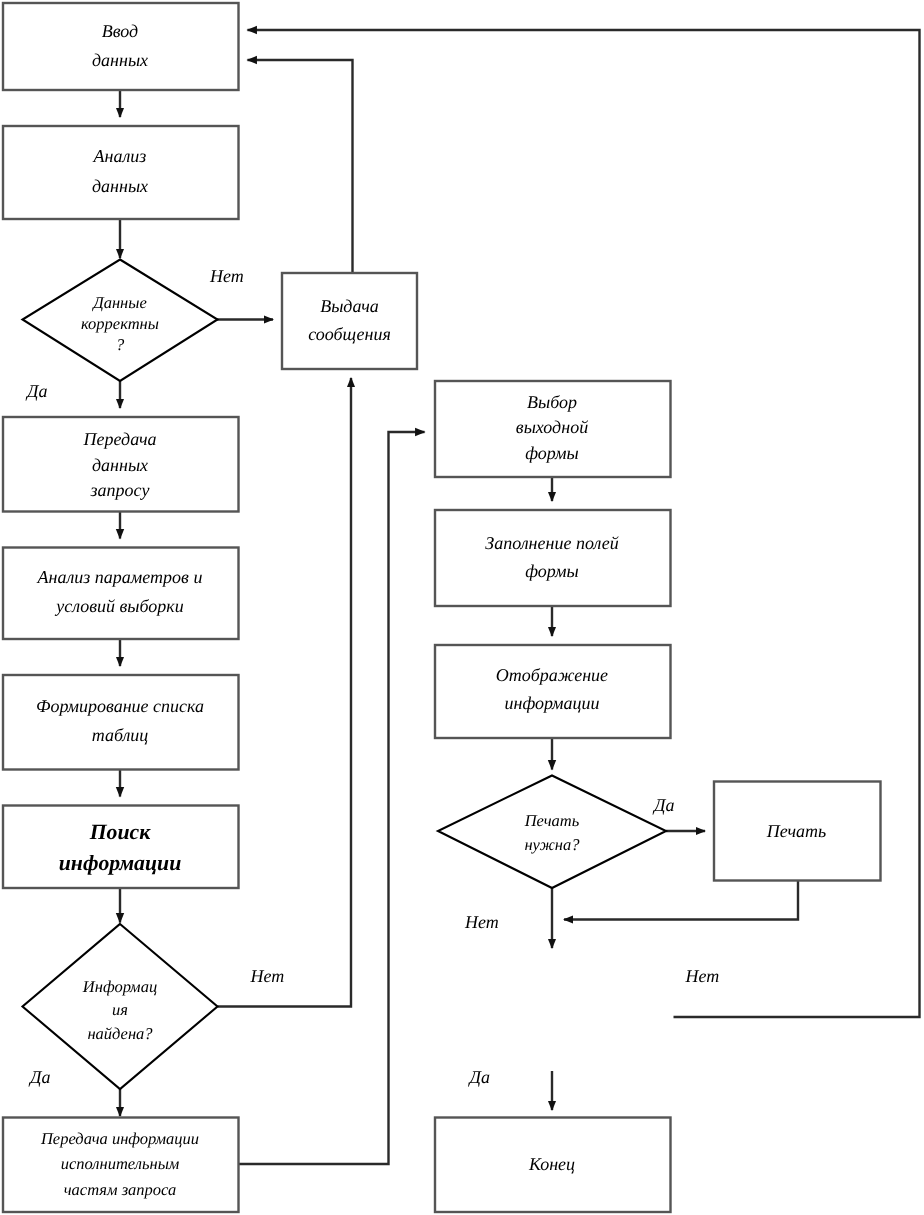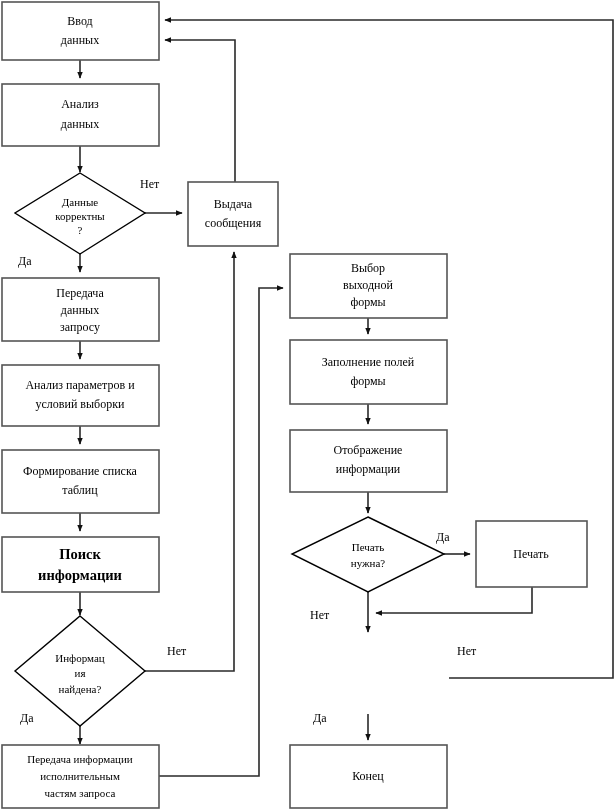--- a/index.html
+++ b/index.html
@@ -9,20 +9,21 @@
   }
   body {
     font-family: "Liberation Serif", serif;
   }
   #flowchart-root {
     position: relative;
     width: 616px;
     height: 810px;
     background: #ffffff;
     overflow: hidden;
+    font-style: italic;
   }
   svg.chart-svg {
     position: absolute;
     top: 0;
     left: 0;
     width: 616px;
     height: 810px;
   }
   .node-rect {
     fill: #ffffff;

